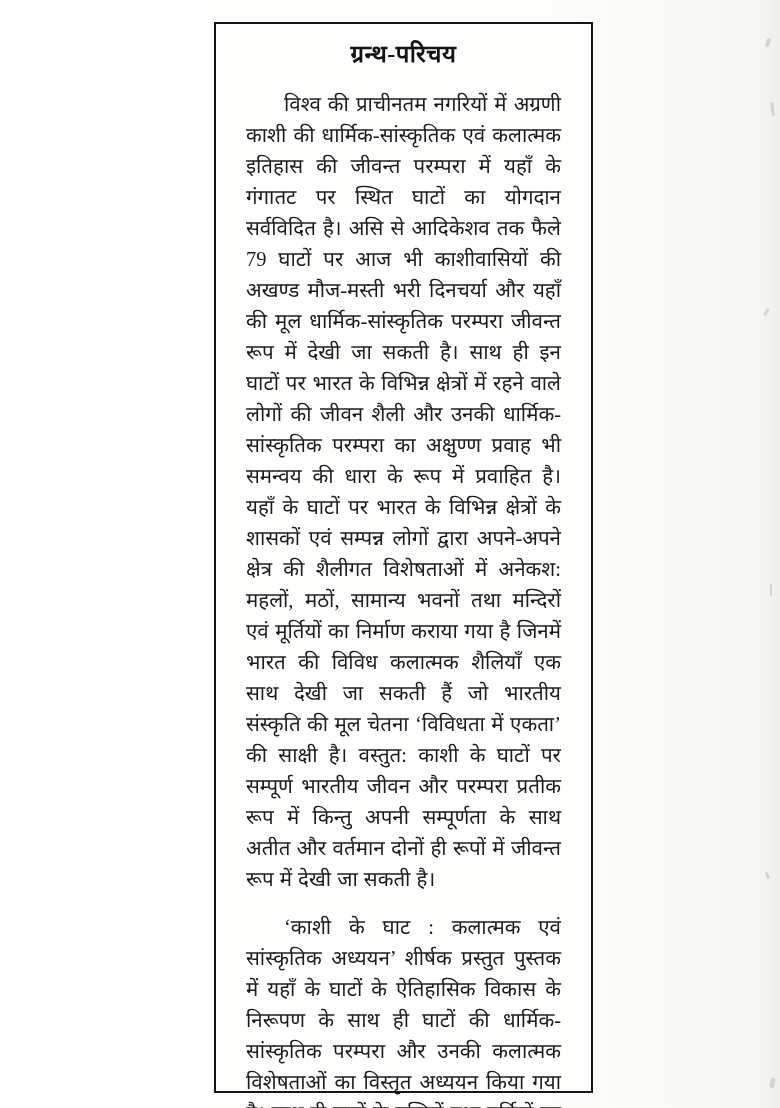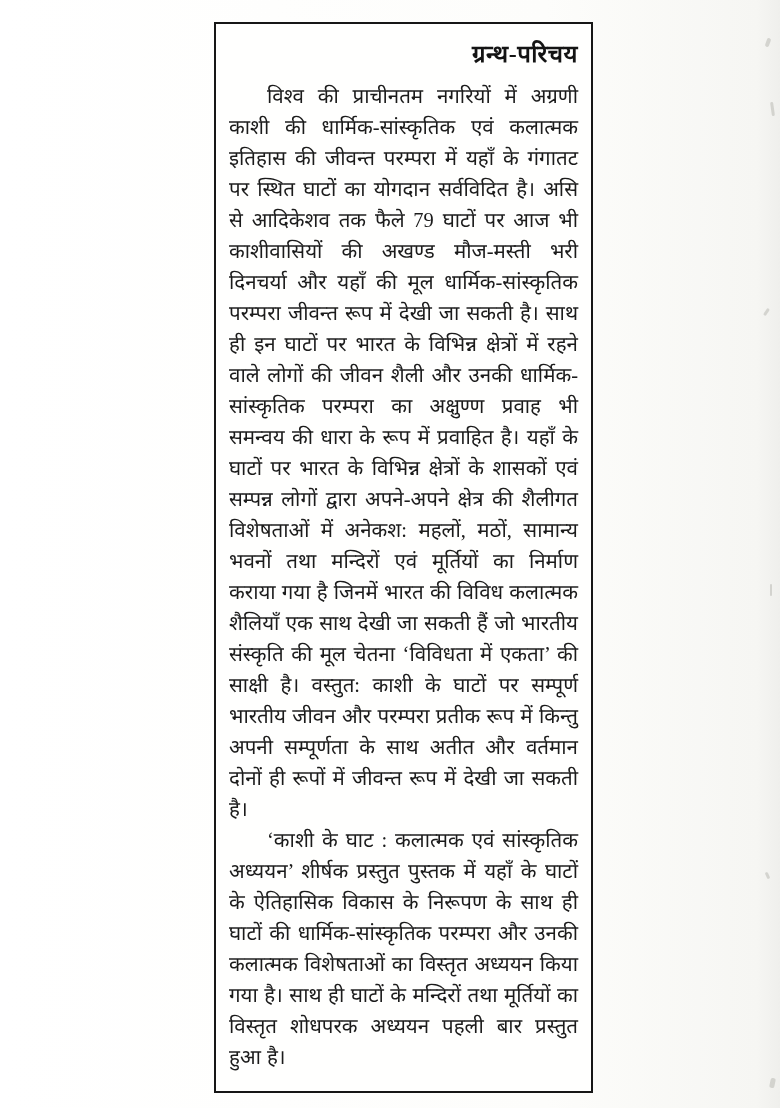--- a/index.html
+++ b/index.html
@@ -26,29 +26,29 @@
     left: 214px;
     top: 22px;
     width: 379px;
     height: 1071px;
     box-sizing: border-box;
     border: 2px solid #161616;
     background: #fffffe;
     padding: 8px 13px 10px 13px;
   }
   .page-title {
-    margin: 4px 0 12px 0;
-    text-align: right;
+    margin: 4px 0 20px 0;
+    text-align: center;
     font-size: 24px;
     font-weight: bold;
     color: #141414;
     letter-spacing: 0.5px;
   }
   .body-para {
-    margin: 0;
+    margin: 17px;
     font-size: 20.5px;
     line-height: 31px;
     color: #1b1b1b;
     text-align: justify;
     text-indent: 38px;
     word-spacing: 1px;
   }
   
   .scan-speck {
     position: absolute;

